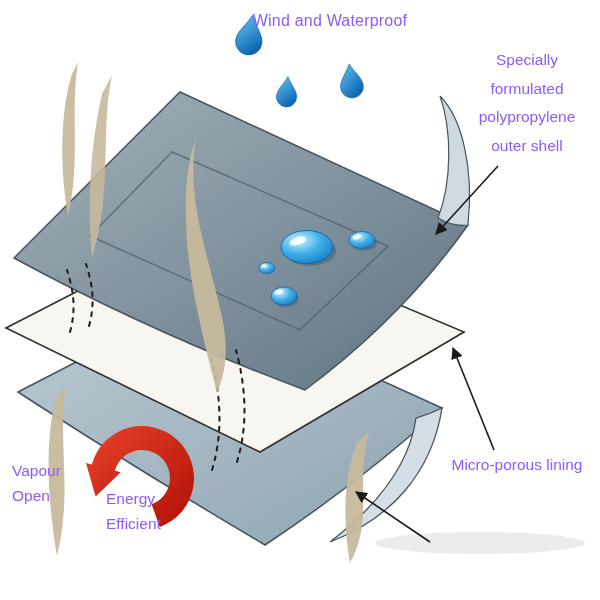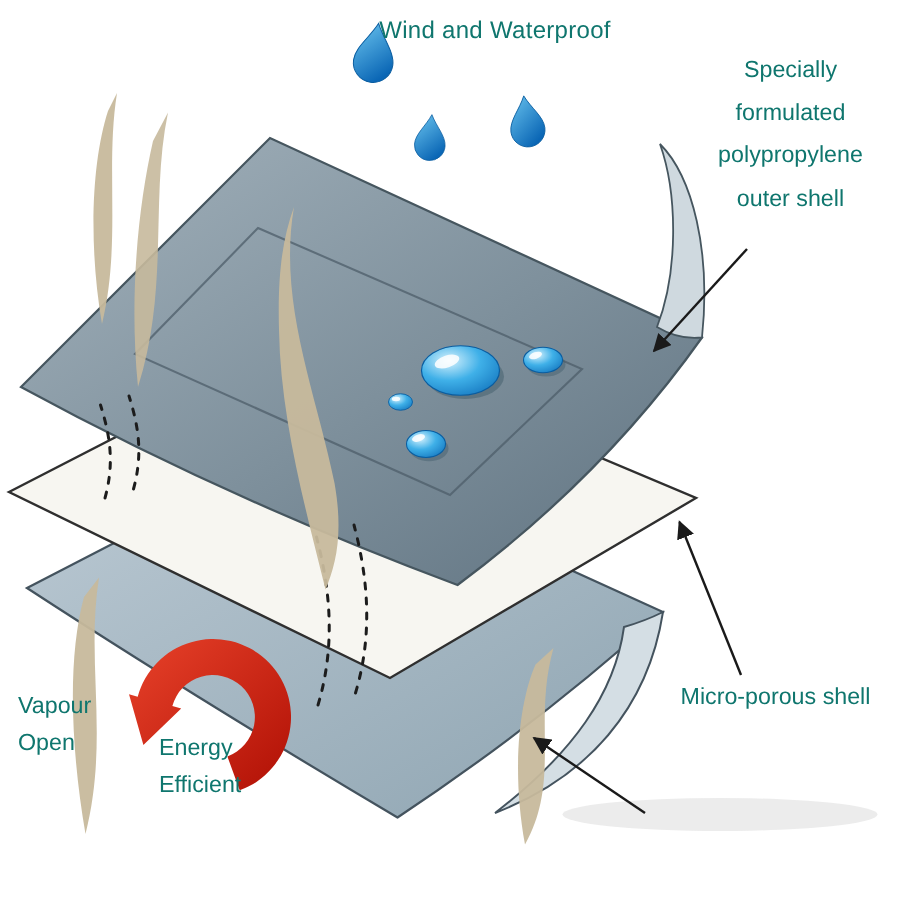--- a/index.html
+++ b/index.html
@@ -1,24 +1,24 @@
 <!DOCTYPE html>
 <html><head>
 <meta charset="utf-8">
 <style>
   html,body{margin:0;padding:0;background:#ffffff;}
   #stage{
     position:relative;width:600px;height:600px;background:#ffffff;overflow:hidden;
     font-family:"Liberation Sans",sans-serif;color:#141414;
   }
   #art{position:absolute;left:0;top:0;width:600px;height:600px;}
-  .lbl{position:absolute;font-size:15.5px;color:#0f766e;}
+  .lbl{position:absolute;font-size:15.5px;color:#8b5cf6;}
   .lbl.center{text-align:center;}
   #title-label{left:230px;top:12px;width:200px;text-align:center;font-size:16px;letter-spacing:.2px;}
-  #outer-shell-label{right:12px;top:33px;width:122px;line-height:1.85;}
+  #outer-shell-label{right:12px;top:46px;width:122px;line-height:1.85;}
   #micro-porous-label{right:8px;top:455px;width:150px;line-height:1.3;}
   #lining-label{right:30px;top:530px;width:170px;line-height:1.45;}
   #vapour-label{left:12px;top:458px;width:62px;line-height:1.62;}
   #energy-label{left:106px;top:486px;width:78px;line-height:1.62;text-align:left;}
 </style>
 </head>
 <body>
 
 <div id="stage">
 
@@ -114,20 +114,20 @@
       <path d="M498,166 L436,234" marker-end="url(#arrowHead)"></path>
       <path d="M494,450 L453,348" marker-end="url(#arrowHead)"></path>
       <path d="M430,542 L356,492" marker-end="url(#arrowHead)"></path>
     </g>
   </svg>
 
   <div class="lbl" id="title-label">Wind and Waterproof</div>
 
   <div class="lbl center" id="outer-shell-label">Specially formulated polypropylene outer shell</div>
 
-  <div class="lbl center" id="micro-porous-label">Micro-porous shell</div>
+  <div class="lbl center" id="micro-porous-label">Micro-porous lining</div>
 
 
   <div class="lbl" id="vapour-label">Vapour Open</div>
 
   <div class="lbl" id="energy-label">Energy Efficient</div>
 
 </div>
 
 </body></html>

